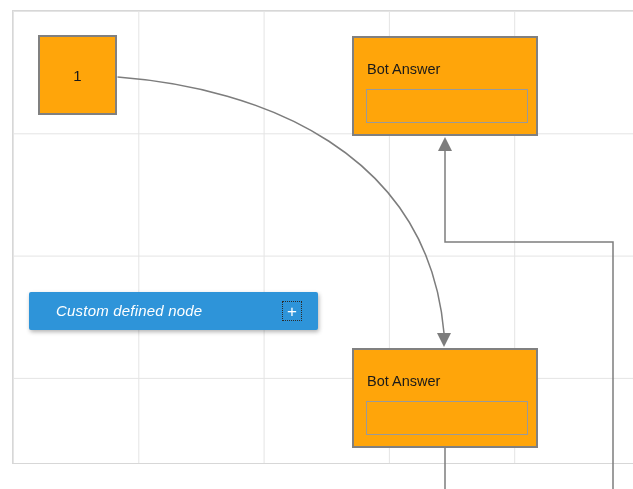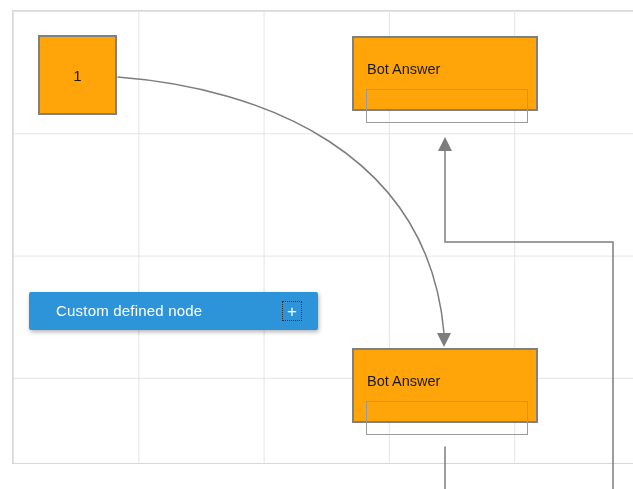--- a/index.html
+++ b/index.html
@@ -59,21 +59,21 @@
   #node-start {
     left: 38px; top: 35px;
     width: 79px; height: 80px;
     display: flex;
     align-items: center;
     justify-content: center;
     font-size: 15px;
     color: var(--node-text, #1a1a1a);
   }
   .bot-answer {
-    width: 186px; height: 75px; text-align: center;
+    width: 186px; height: 100px; text-align: center;
   }
   #bot-answer-top    { left: 352px; top: 36px;  }
   #bot-answer-bottom { left: 352px; top: 348px; }
   .bot-answer .bot-title {
     position: absolute;
     left: 13px; top: 24px;
     font-size: 14.5px;
     line-height: 1;
     color: var(--node-text, #1a1a1a);
   }
@@ -93,20 +93,21 @@
     box-shadow: 1px 2px 4px rgba(0,0,0,0.30);
     color: var(--custom-node-text, #ffffff);
   }
   #custom-node .custom-label {
     position: absolute;
     left: 27px; top: 0;
     height: 50px;
     line-height: 38px;
     font-size: 15px;
     letter-spacing: 0.2px;
+    font-style: italic;
   }
   #custom-node .add-box {
     position: absolute;
     left: 253px; top: 9px;
     width: 20px; height: 20px;
     box-sizing: border-box;
     border: 1px dotted #2b2b2b;
     display: flex;
     align-items: center;
     justify-content: center;

